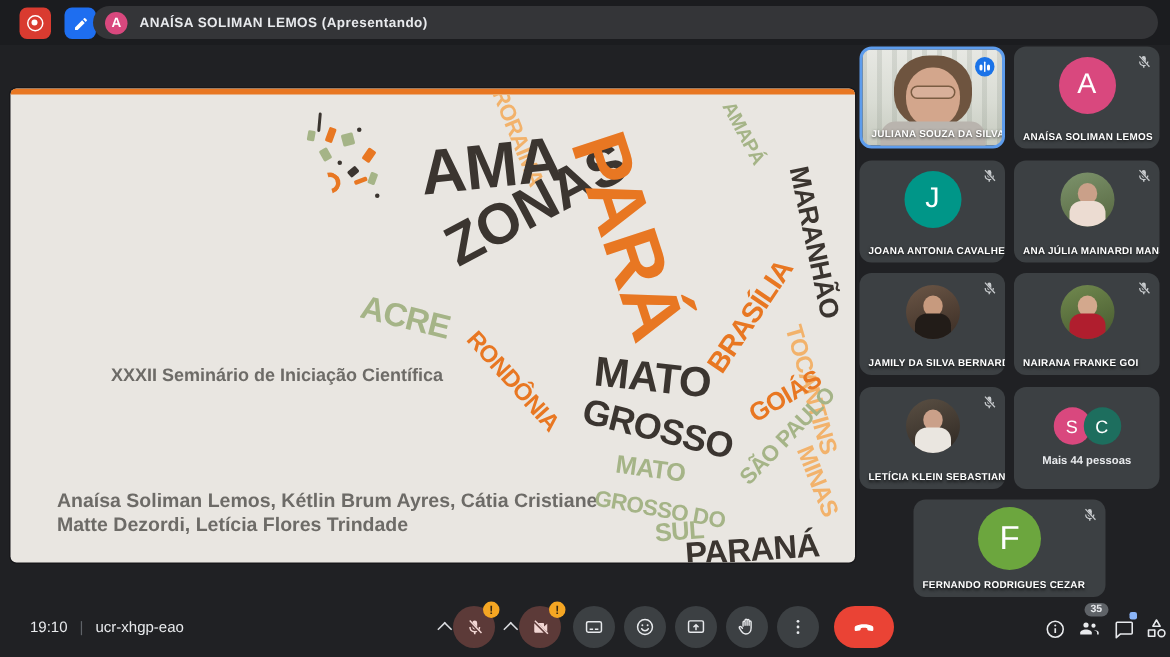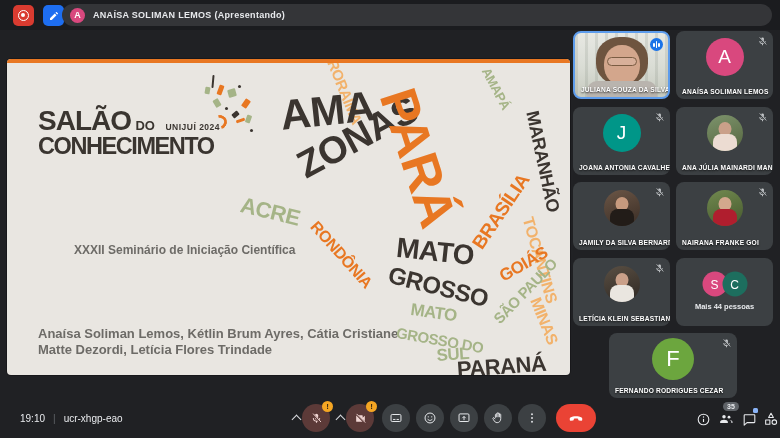--- a/index.html
+++ b/index.html
@@ -88,26 +88,20 @@
         </svg>
     </div>
     <div class="presenting-pill">
       <span class="pill-avatar">A</span>
       <span class="pill-text">ANAÍSA SOLIMAN LEMOS (Apresentando)</span>
     </div>
   </div>
 
   <div class="slide">
     <div class="slide-accent"></div>
-    <div class="logo">
-      <div><span class="l1">SALÃO</span>
-           <span class="do">DO</span>
-           <span class="yr">UNIJUÍ 2024</span></div>
-      <div class="l2">CONHECIMENTO</div>
-    </div>
     <div class="event-line">XXXII Seminário de Iniciação Científica</div>
     <div class="authors">Anaísa Soliman Lemos, Kétlin Brum Ayres, Cátia Cristiane
 Matte Dezordi, Letícia Flores Trindade</div>
     <div class="map" id="map-art">
         <span style="left: 100px; top: -6px; font-size: 15px; color: rgb(242, 178, 107); transform: rotate(68deg);">RORAIMA</span>
         <span style="left: 252px; top: 2px; font-size: 13px; color: rgb(165, 180, 135); transform: rotate(62deg);">AMAPÁ</span>
         <span style="left: 38px; top: 29px; font-size: 42px; color: rgb(59, 53, 48); transform: rotate(-6deg);">AMA</span>
         <span style="left: 50px; top: 86px; font-size: 38px; color: rgb(59, 53, 48); transform: rotate(-28deg);">ZONAS</span>
         <span style="left: 185px; top: 18px; font-size: 52px; color: rgb(232, 119, 34); transform: rotate(72deg);">PARÁ</span>
         <span style="left: 302px; top: 46px; font-size: 18px; color: rgb(59, 53, 48); transform: rotate(78deg);">MARANHÃO</span>

